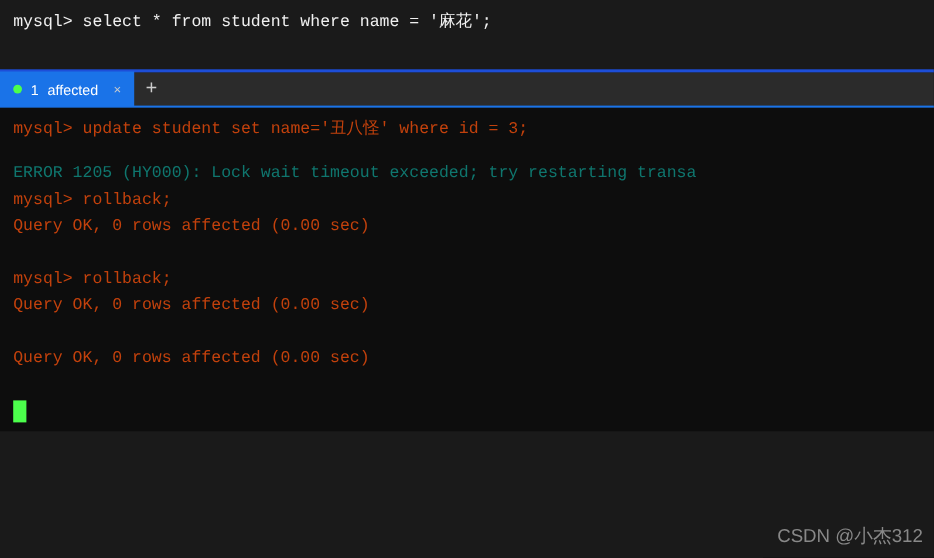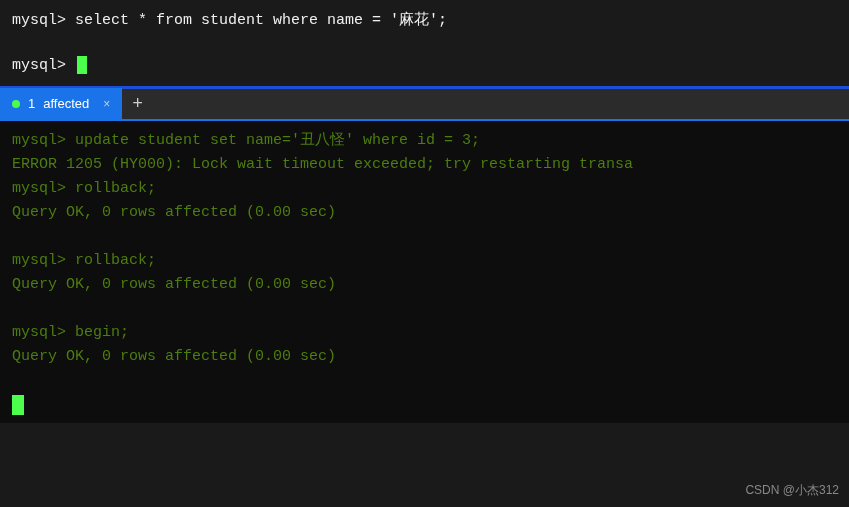--- a/index.html
+++ b/index.html
@@ -87,55 +87,55 @@
     }
 
     .bottom-terminal {
       background: #0d0d0d;
       padding: 8px 12px;
       flex: 1;
       overflow: hidden;
     }
 
     .bottom-terminal .line {
-      color: #4d7c0f;
+      color: #c2410c;
       white-space: pre;
       line-height: 1.6;
     }
 
     .line-error {
-      color: #4d7c0f;
+      color: #0f766e;
       white-space: pre;
       line-height: 1.6;
+      margin-top: 16px;
     }
 
     .watermark {
       position: absolute;
       bottom: 8px;
       right: 10px;
       color: #888;
-      font-size: 12px;
+      font-size: 17px;
       font-family: Arial, sans-serif;
     }
 
     .cursor-green {
       display: inline-block;
       width: 12px;
       height: 20px;
       background: #4cff4c;
       vertical-align: middle;
     }
   </style>
 </head>
 <body>
 
 <div class="top-terminal">
   <div class="line">mysql&gt; select * from student where name = '麻花';</div>
   <div class="line">&nbsp;</div>
-  <div class="line"><span>mysql&gt; </span><span class="cursor-block"></span></div>
 </div>
 
 <div class="tab-bar">
   <div class="tab-item">
     <span class="tab-dot"></span>
     <span>1</span>
     <span>affected</span>
     <span class="tab-close">×</span>
   </div>
   <div class="tab-add">+</div>
@@ -143,21 +143,20 @@
 
 <div class="bottom-terminal">
   <div class="line">mysql&gt; update student set name='丑八怪' where id = 3;</div>
   <div class="line-error">ERROR 1205 (HY000): Lock wait timeout exceeded; try restarting transa</div>
   <div class="line">mysql&gt; rollback;</div>
   <div class="line">Query OK, 0 rows affected (0.00 sec)</div>
   <div class="line">&nbsp;</div>
   <div class="line">mysql&gt; rollback;</div>
   <div class="line">Query OK, 0 rows affected (0.00 sec)</div>
   <div class="line">&nbsp;</div>
-  <div class="line">mysql&gt; begin;</div>
   <div class="line">Query OK, 0 rows affected (0.00 sec)</div>
   <div class="line">&nbsp;</div>
   <div style="margin-top:2px;">
     <span class="cursor-green"></span>
   </div>
 </div>
 
 <div class="watermark">CSDN @小杰312</div>
 
 </body></html>

